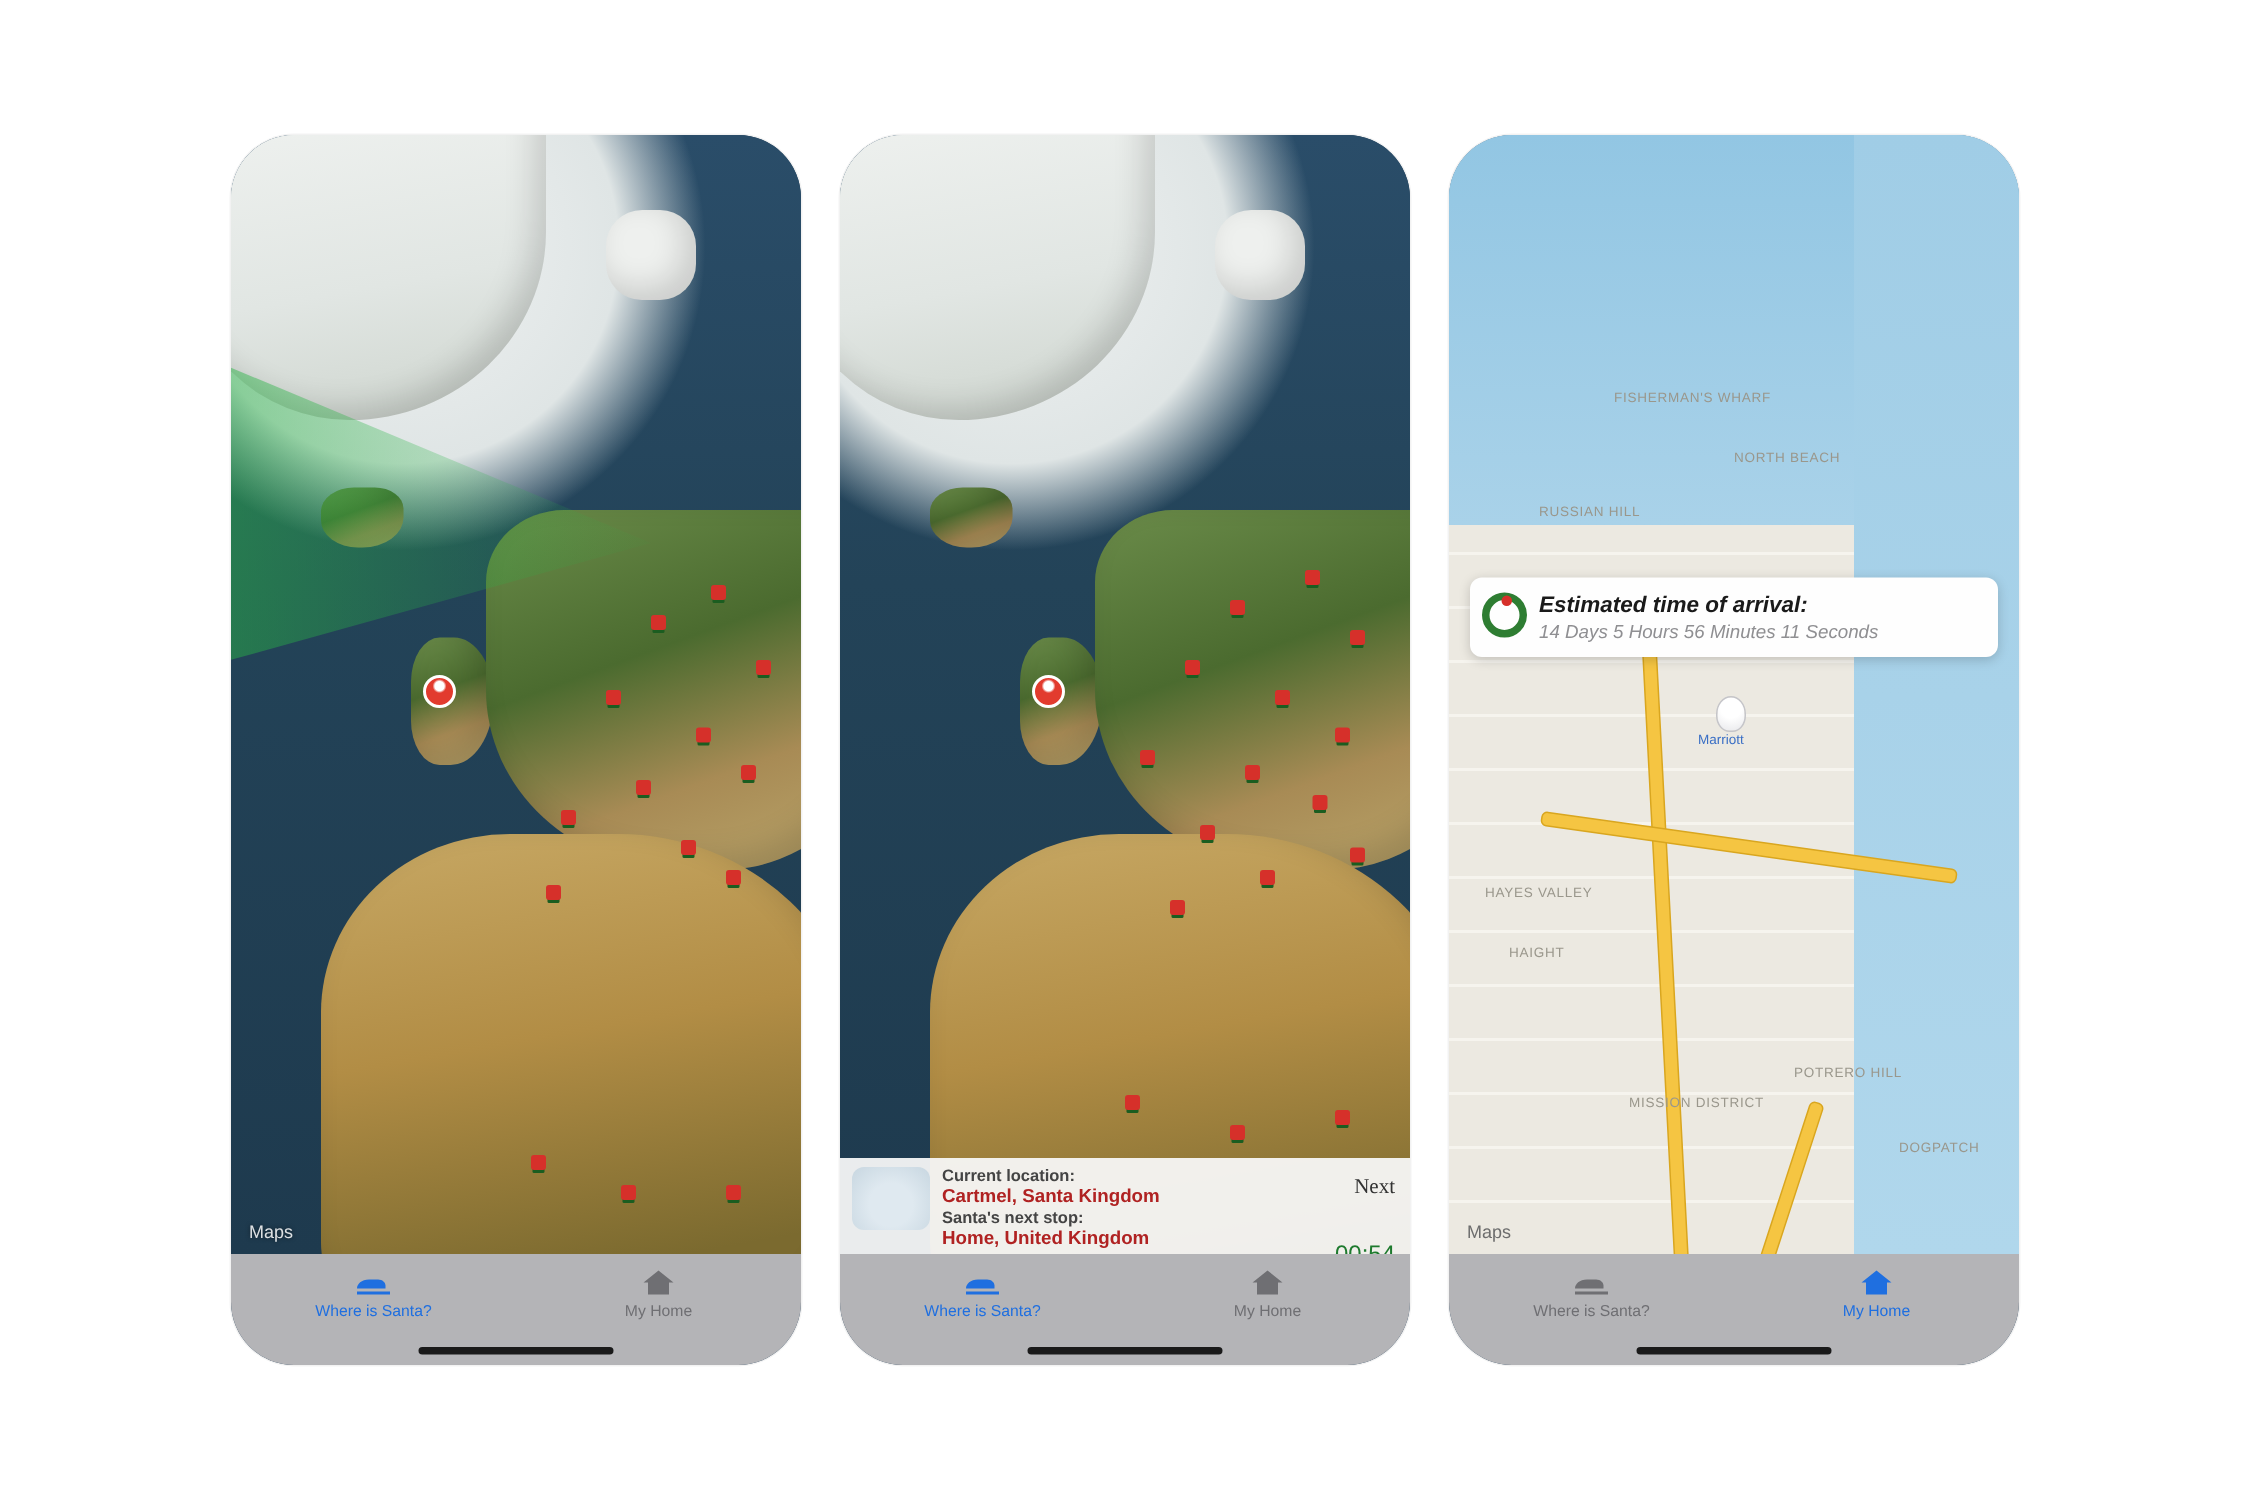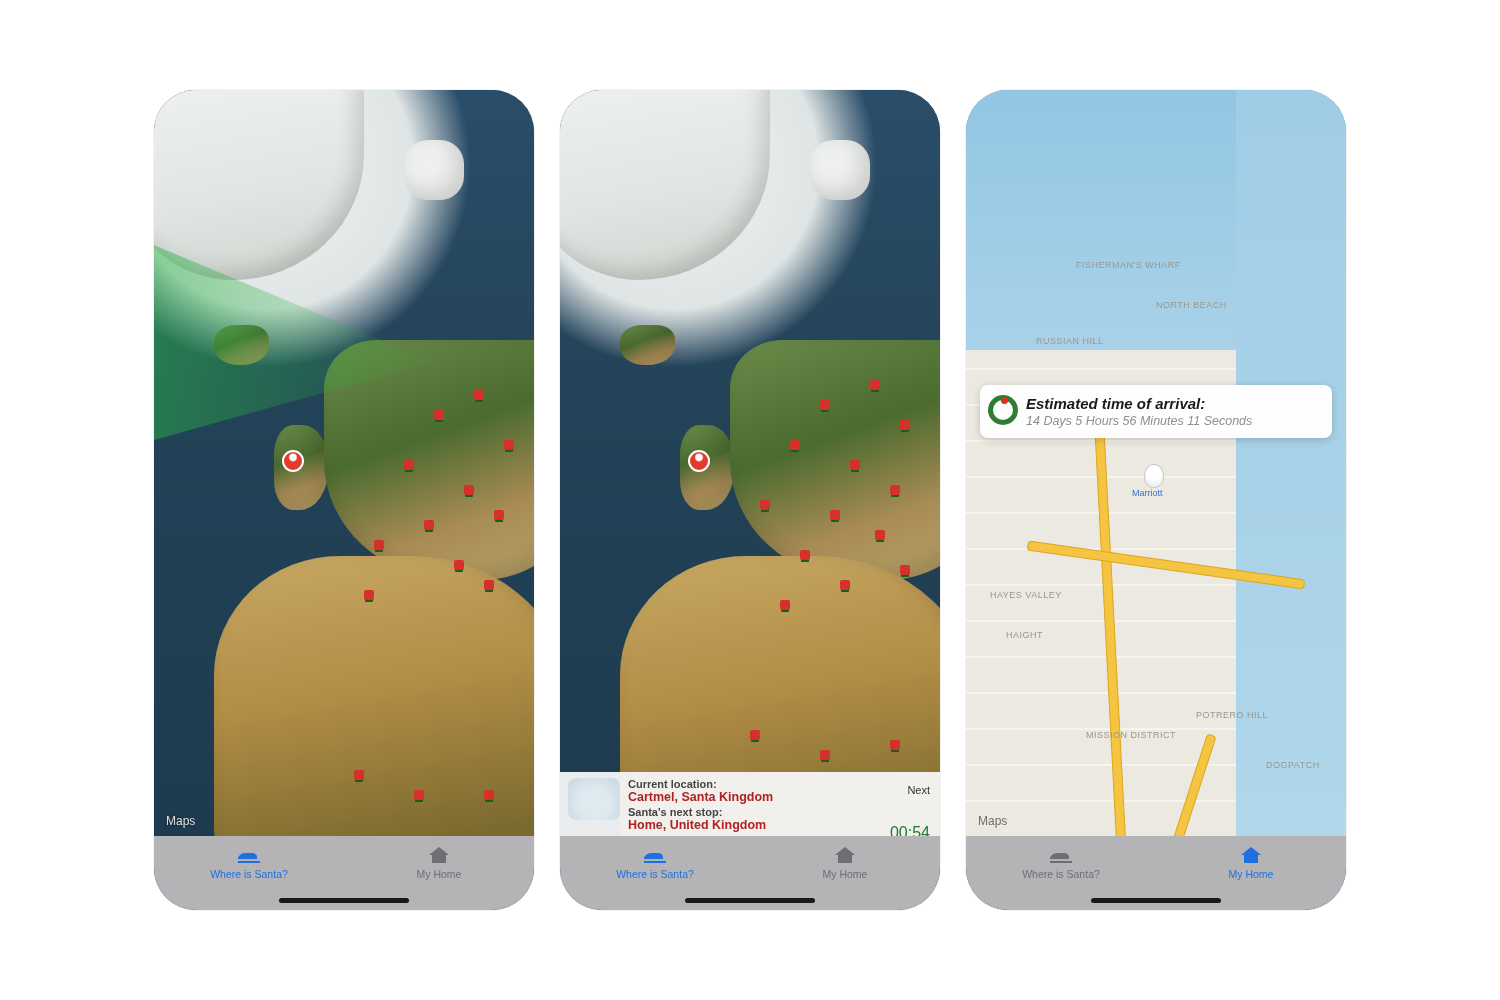--- a/index.html
+++ b/index.html
@@ -181,21 +181,21 @@
   .info-strip .sleigh-ico {
     position: absolute; left: 8px; top: 6px;
     width: 52px; height: 42px;
     background: radial-gradient(circle at 50% 60%, #dfe9f0 40%, #c7d6e0 100%);
     border-radius: 8px;
   }
   .info-lines { flex: 1; }
   .info-lines .lbl { font-size: 11px; color: #444; font-weight: 600; }
   .info-lines .val { font-size: 12.5px; color: #b02222; font-weight: 700; margin-bottom: 2px; }
   .next-box { text-align: right; padding-top: 6px; }
-  .next-box .nx { font-size: 11px; color: #333; }
+  .next-box .nx { font-size: 14px; color: #333; font-family: Liberation Serif, serif; }
   .next-box .tm { font-size: 16px; font-weight: 400; color: #1e7a2e; margin-top: 28px; }
 
   
   .tabbar {
     height: 74px;
     background: #b4b4b7;
     display: flex;
     position: relative;
   }
   .tab {
@@ -342,21 +342,21 @@
     <div class="street-map"></div>
     <div class="water-bay"></div>
     <div class="east-bay"></div>
     <div class="city-block"></div>
     <div class="highway hw1"></div>
     <div class="highway hw2"></div>
     <div class="highway hw3"></div>
 
     <div class="neighborhood" style="top:170px;left:110px">FISHERMAN'S WHARF</div>
     <div class="neighborhood" style="top:210px;left:190px">NORTH BEACH</div>
-    <div class="neighborhood" style="top:246px;left:70px">RUSSIAN HILL</div>
+    <div class="neighborhood" style="top:246px;left:60px">RUSSIAN HILL</div>
     <div class="neighborhood" style="top:500px;left:24px">HAYES VALLEY</div>
     <div class="neighborhood" style="top:540px;left:40px">HAIGHT</div>
     <div class="neighborhood" style="top:640px;left:120px">MISSION DISTRICT</div>
     <div class="neighborhood" style="top:620px;left:230px">POTRERO HILL</div>
     <div class="neighborhood" style="top:670px;left:300px">DOGPATCH</div>
 
 
     <div class="eta-card">
       <div class="eta-wreath"></div>
       <div class="eta-title">Estimated time of arrival:</div>

